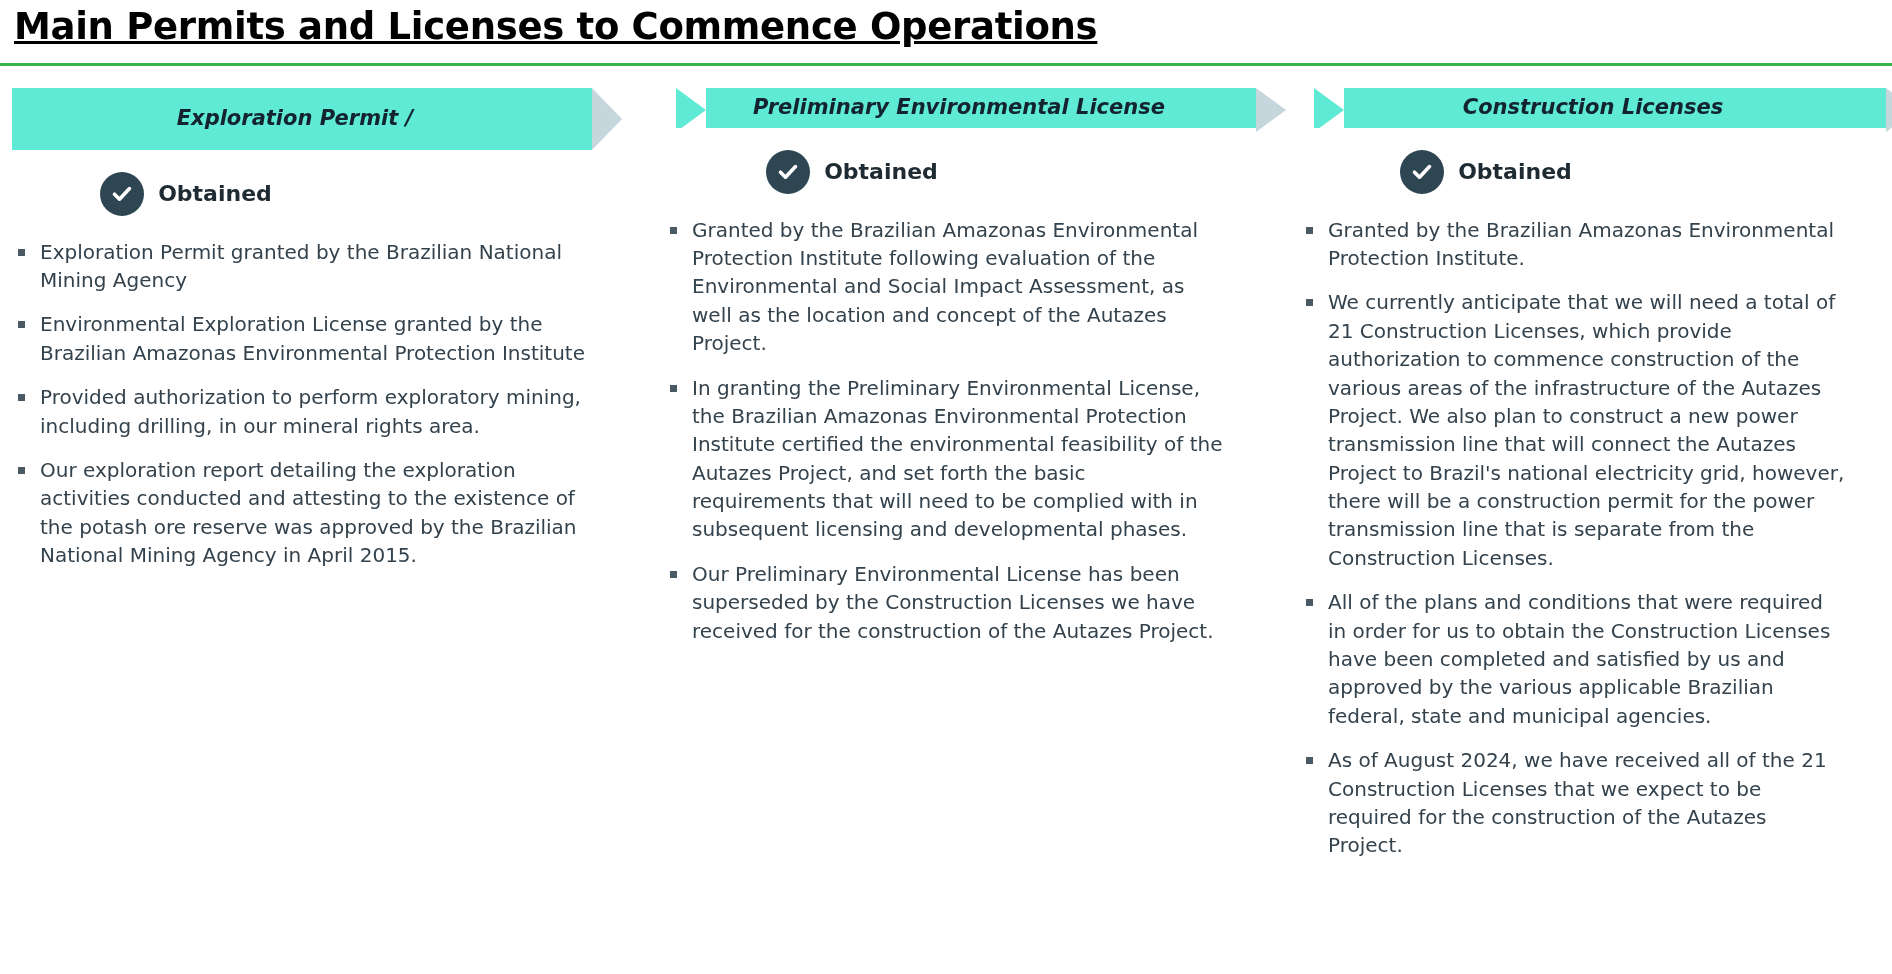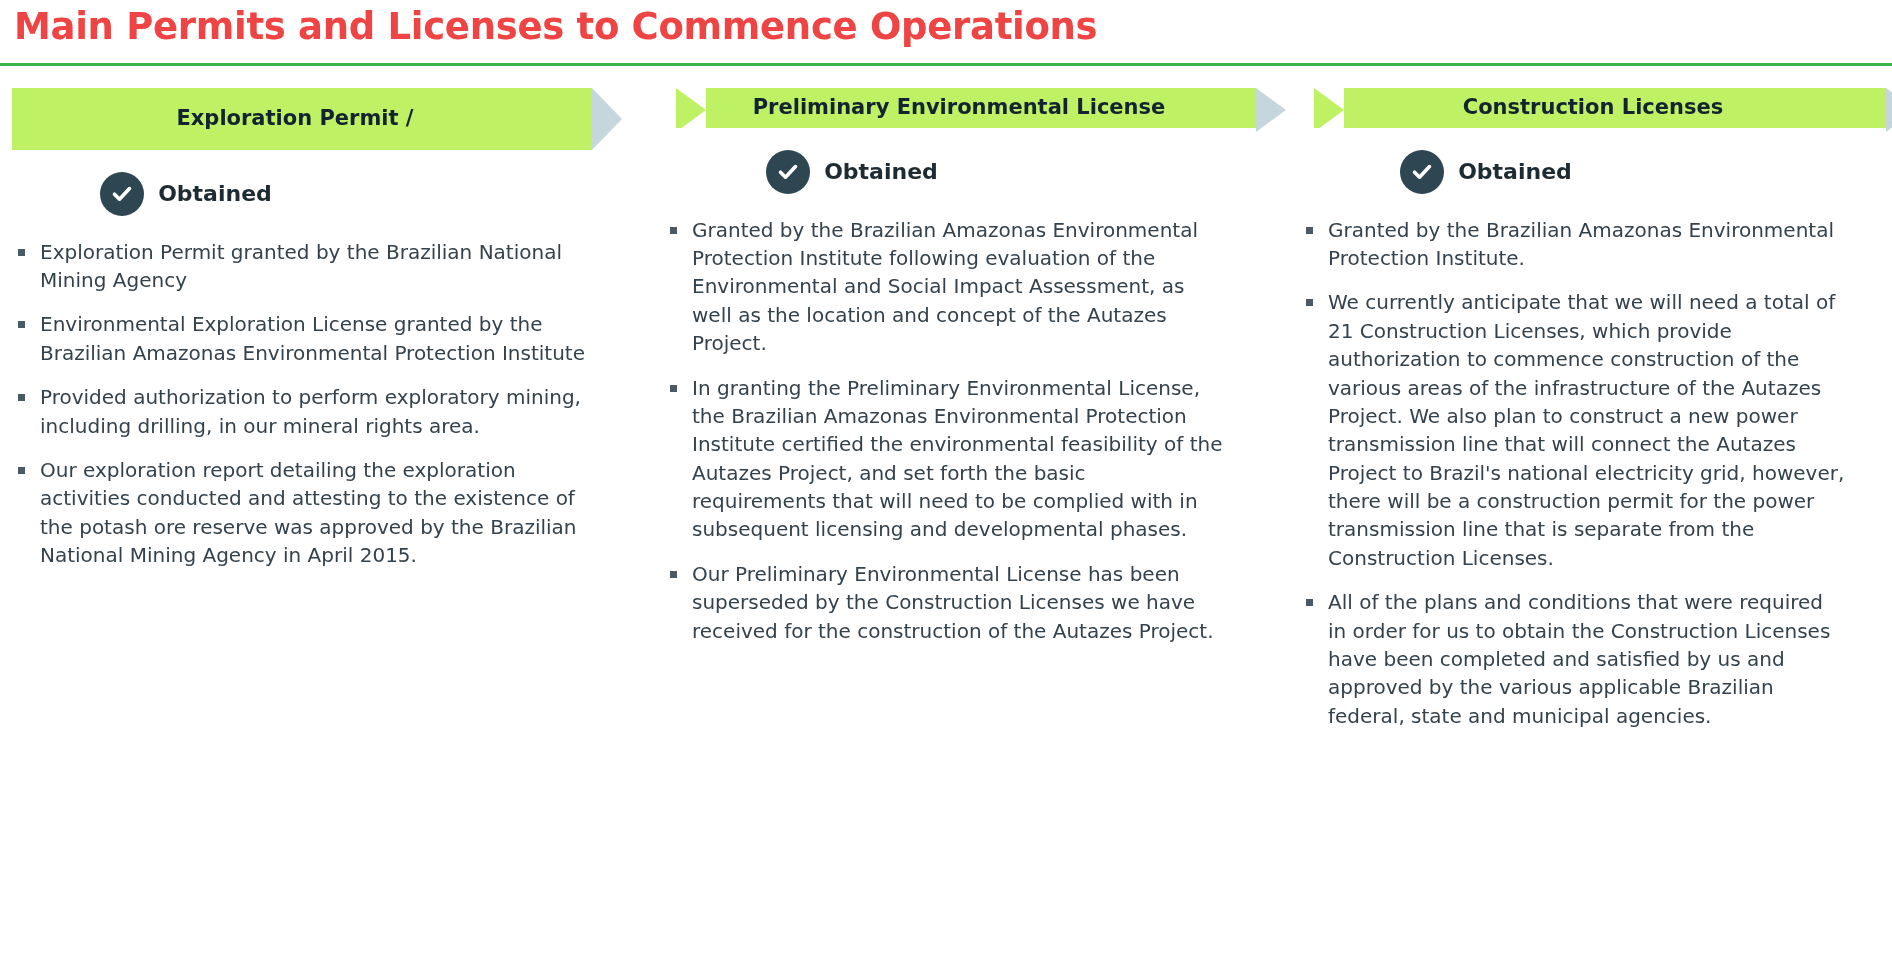--- a/index.html
+++ b/index.html
@@ -14,25 +14,26 @@
     font-family: "DejaVu Sans", sans-serif;
     color: #2a3b47;
     overflow: hidden;
     position: relative;
   }
 
   
   .page-title {
     font-size: 37px;
     font-weight: bold;
-    color: #ef4444;
+    color: #000000;
     letter-spacing: -0.3px;
     padding: 6px 0 0 14px;
     line-height: 1.15;
     font-family: "DejaVu Sans", sans-serif;
+    text-decoration: underline;
   }
   .title-rule {
     margin-top: 14px;
     height: 3px;
     background: #3bb54a;
     width: 100%;
   }
 
   
   .columns {
@@ -43,30 +44,31 @@
   .col {
     position: relative;
   }
   .col-1 { width: 650px; padding-left: 12px; }
   .col-2 { width: 640px; padding-left: 14px; }
   .col-3 { width: 602px; padding-left: 10px; }
 
   
   .chevron {
     position: relative;
-    background: #bef264;
+    background: #5eead4;
     color: #132430;
     font-weight: bold;
     display: flex;
     align-items: center;
     justify-content: center;
     text-align: center;
     font-size: 21px;
     line-height: 1.22;
     padding: 9px 42px 9px 28px;
+    font-style: italic;
   }
   .chevron.two-line { height: 62px; }
   .chevron.one-line { height: 40px; }
   .chevron::after {
     content: "";
     position: absolute;
     right: -30px;
     top: 0;
     width: 0;
     height: 0;
@@ -208,17 +210,18 @@
           <svg width="26" height="26" viewBox="0 0 26 26">
             <path d="M5.5 13.2 L10.5 18.2 L20.5 7.6" fill="none" stroke="#ffffff" stroke-width="3.6" stroke-linecap="round" stroke-linejoin="round"></path>
           </svg>
         </span>
         <span class="status-label">Obtained</span>
       </div>
       <ul class="bullets list-3">
         <li>Granted by the Brazilian Amazonas Environmental Protection Institute.</li>
         <li>We currently anticipate that we will need a total of 21 Construction Licenses, which provide authorization to commence construction of the various areas of the infrastructure of the Autazes Project. We also plan to construct a new power transmission line that will connect the Autazes Project to Brazil's national electricity grid, however, there will be a construction permit for the power transmission line that is separate from the Construction Licenses.</li>
         <li>All of the plans and conditions that were required in order for us to obtain the Construction Licenses have been completed and satisfied by us and approved by the various applicable Brazilian federal, state and municipal agencies.</li>
+        <li>As of August 2024, we have received all of the 21 Construction Licenses that we expect to be required for the construction of the Autazes Project.</li>
       </ul>
     </div>
 
   </div>
 </div>
 
 </body></html>

